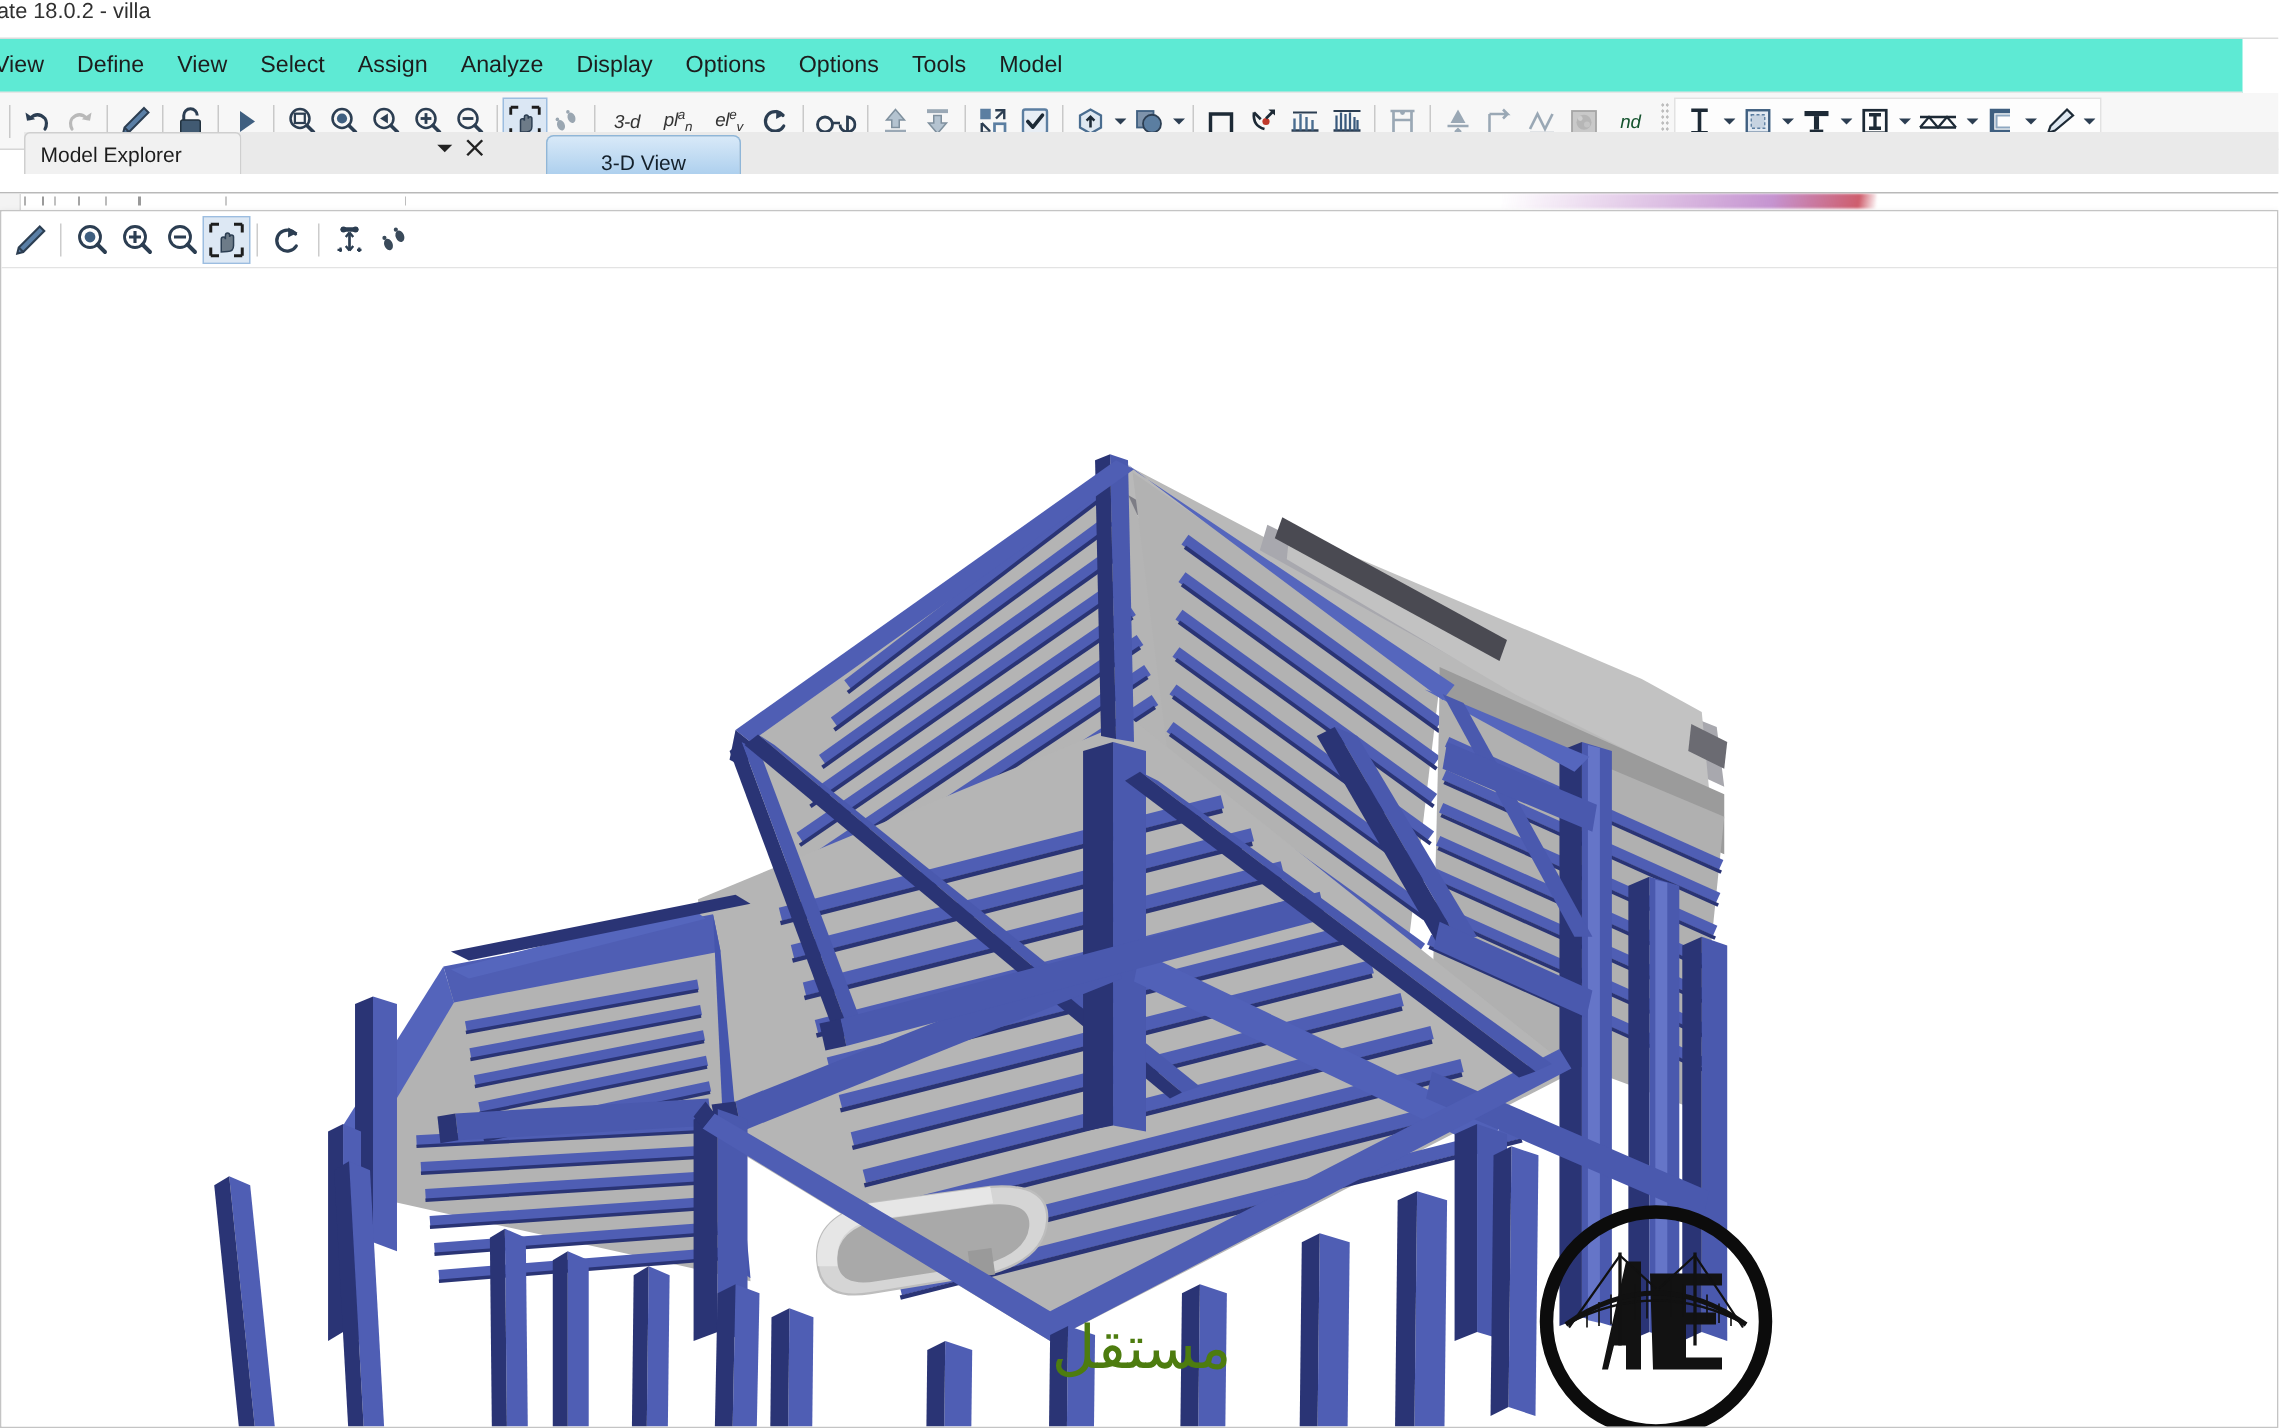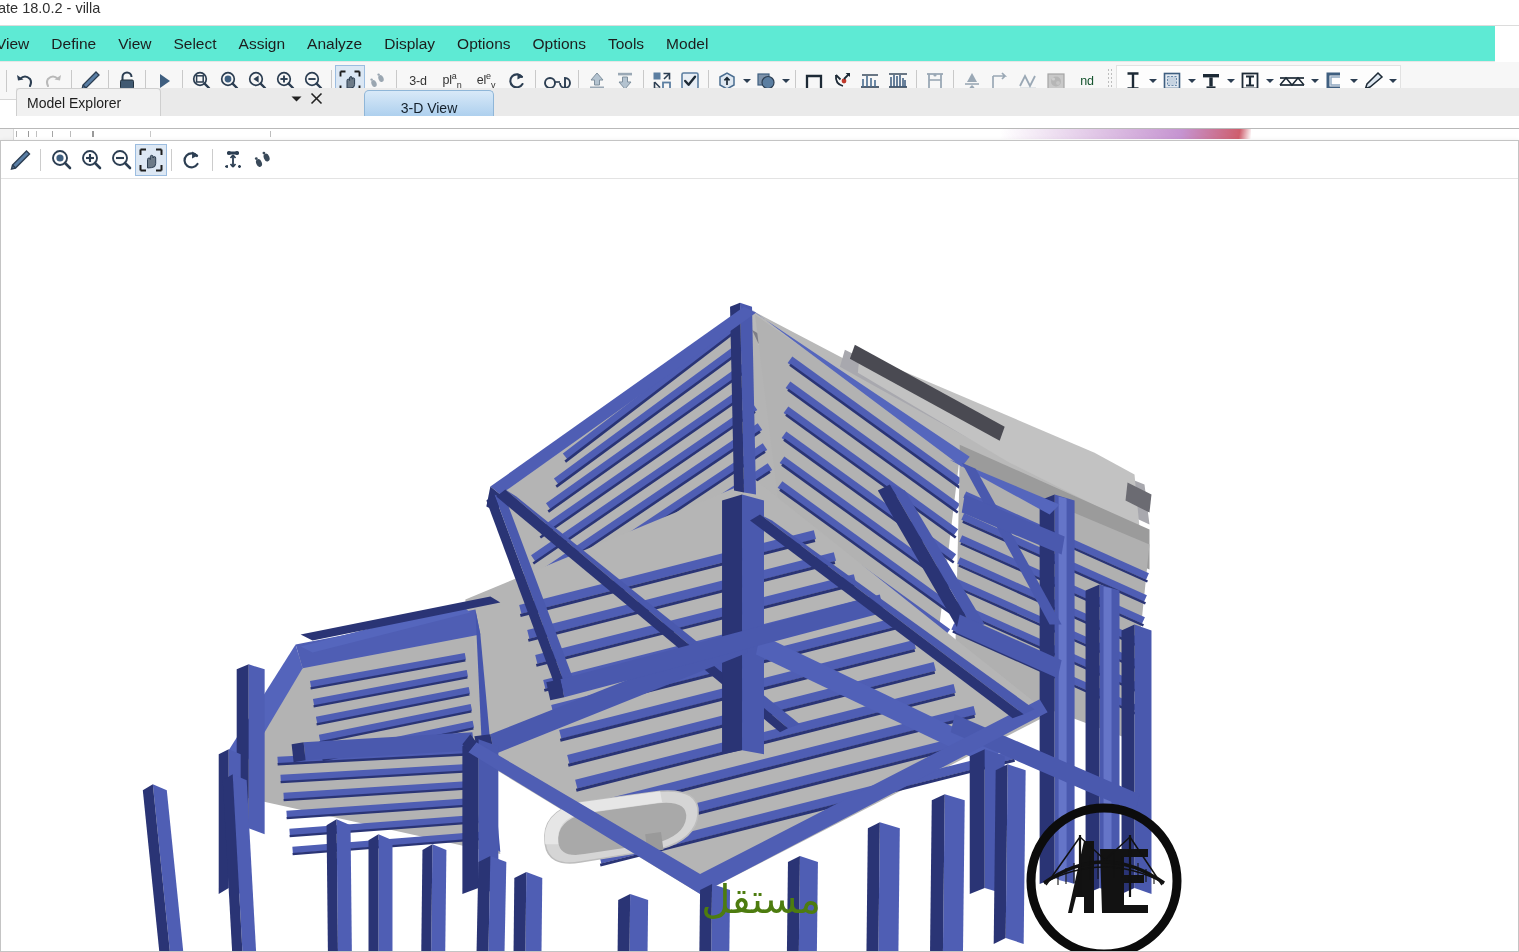--- a/index.html
+++ b/index.html
@@ -47,20 +47,21 @@
   .menu-item:first-child { padding-left: 0; margin-left: -4px; }
 
   
   .toolbar {
     position: absolute; left: 0; top: 62px;
     width: 1519px; height: 38px;
     background: #f7f7f7;
     border-bottom: 1px solid #d6d6d6;
     display: flex; align-items: center;
     padding-left: 2px;
+    font-style: italic;
   }
   .tb-btn {
     width: 28px; height: 30px;
     display: flex; align-items: center; justify-content: center;
     cursor: default; flex: none;
     position: relative;
   }
   .tb-btn.wide { width: 34px; }
   .tb-btn.pressed { background: #dbe7f4; outline: 1px solid #9cbde0; }
   .tb-sep {

